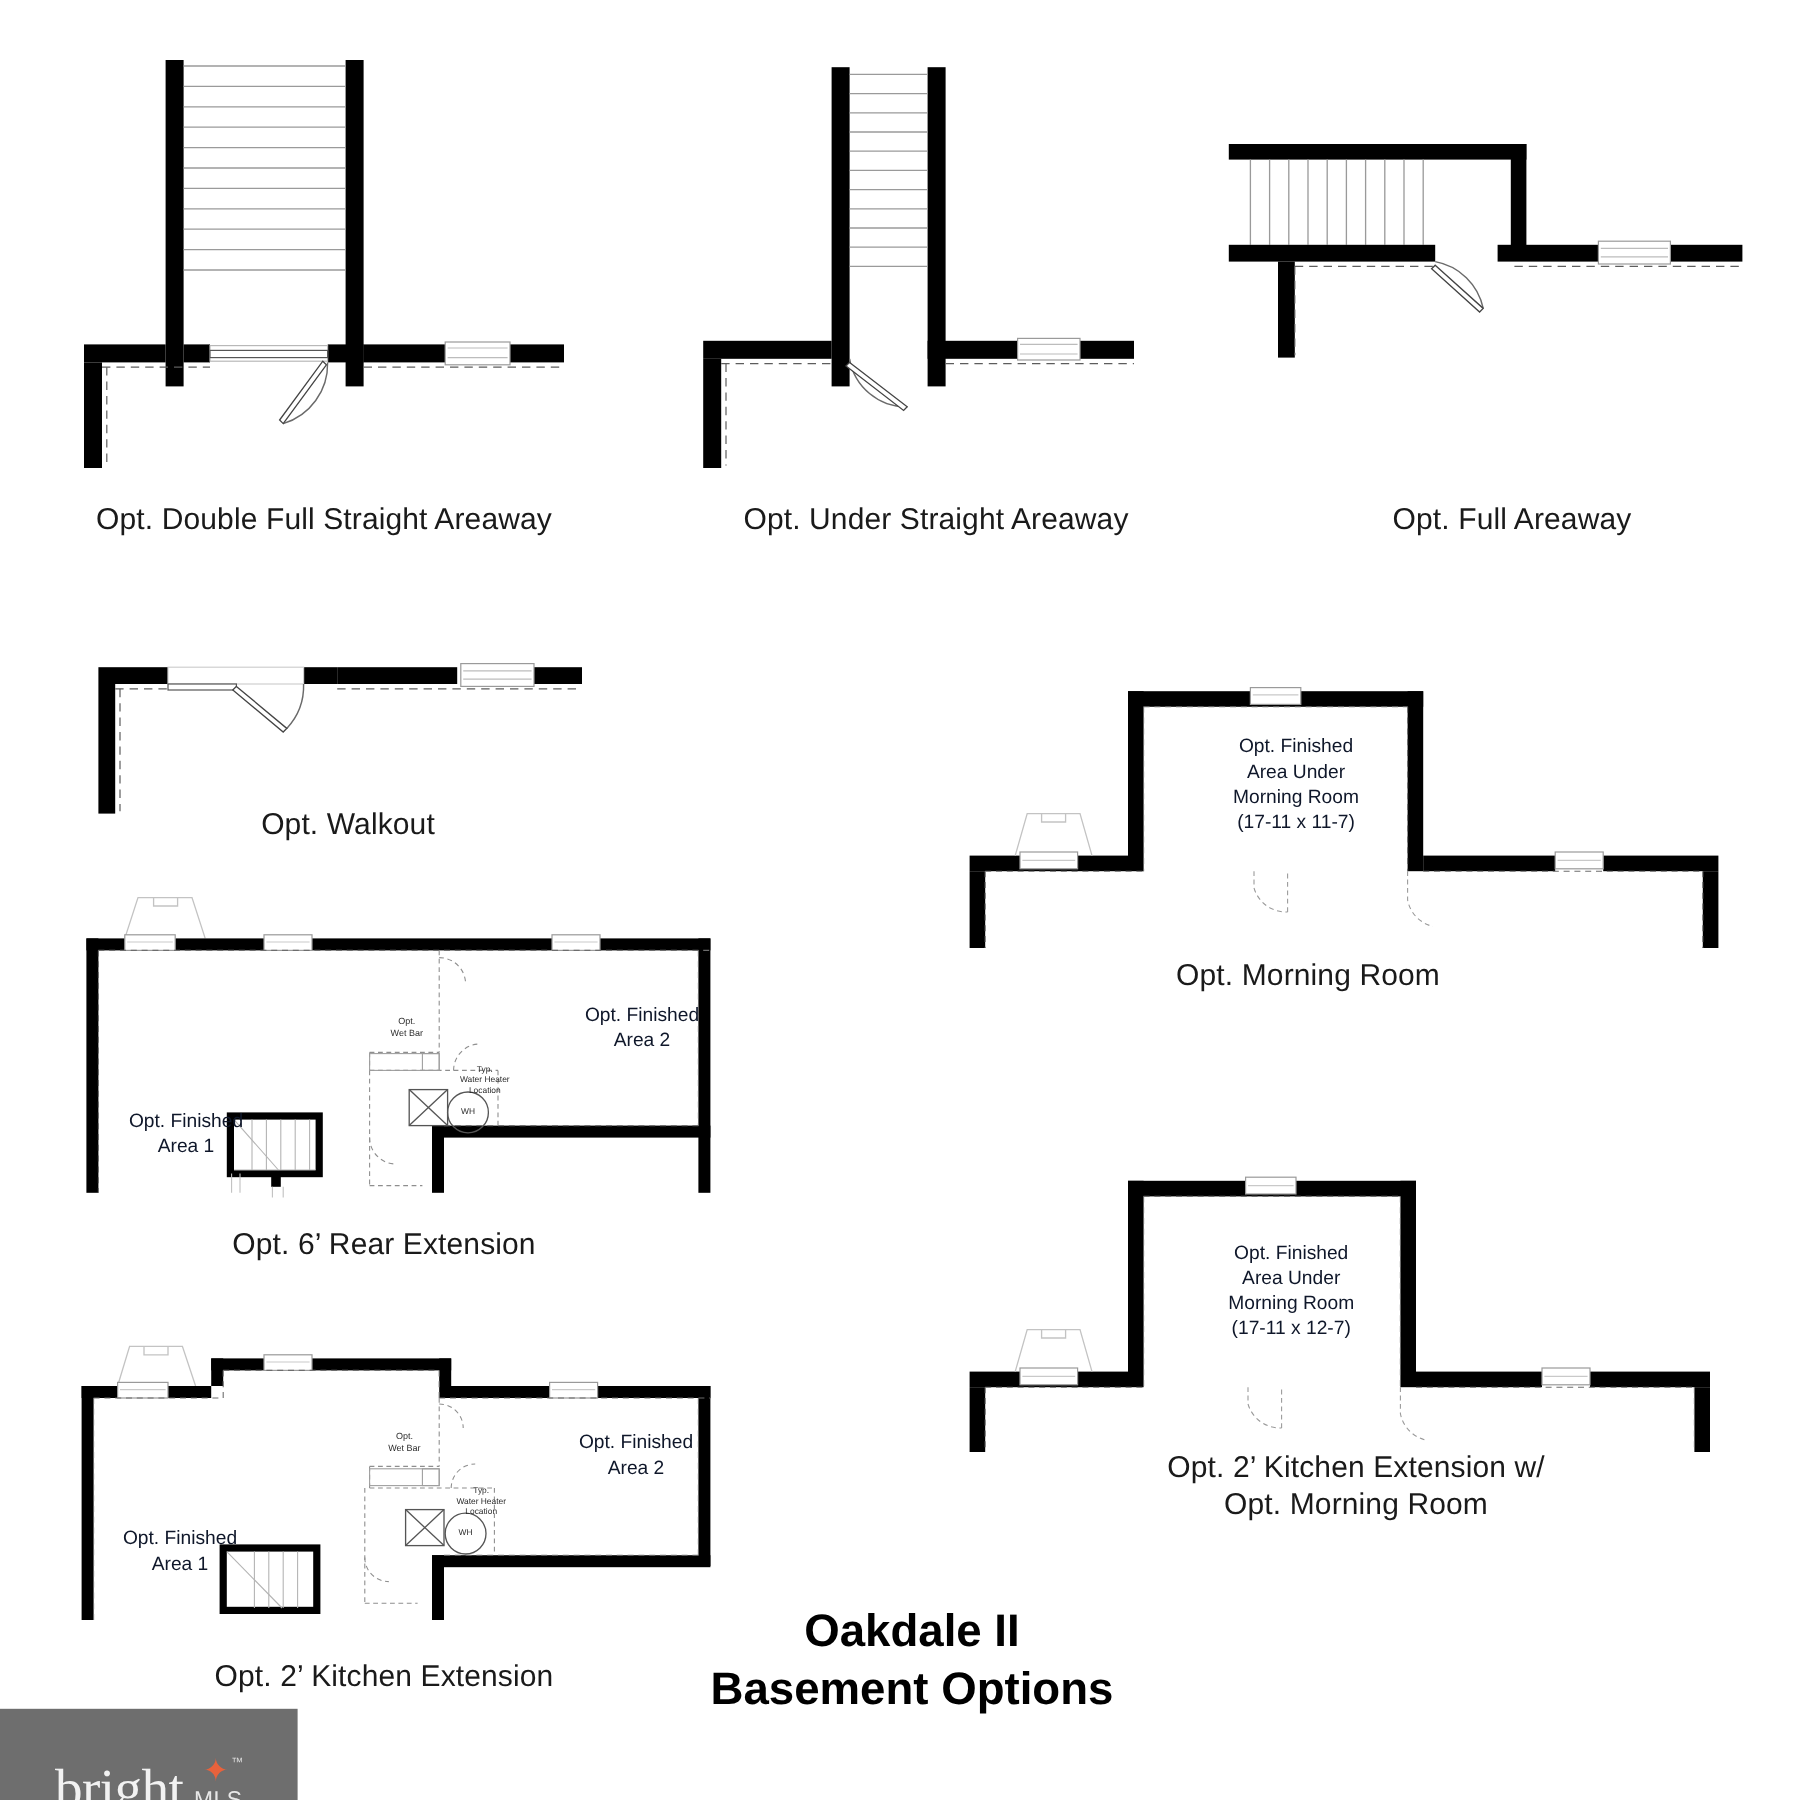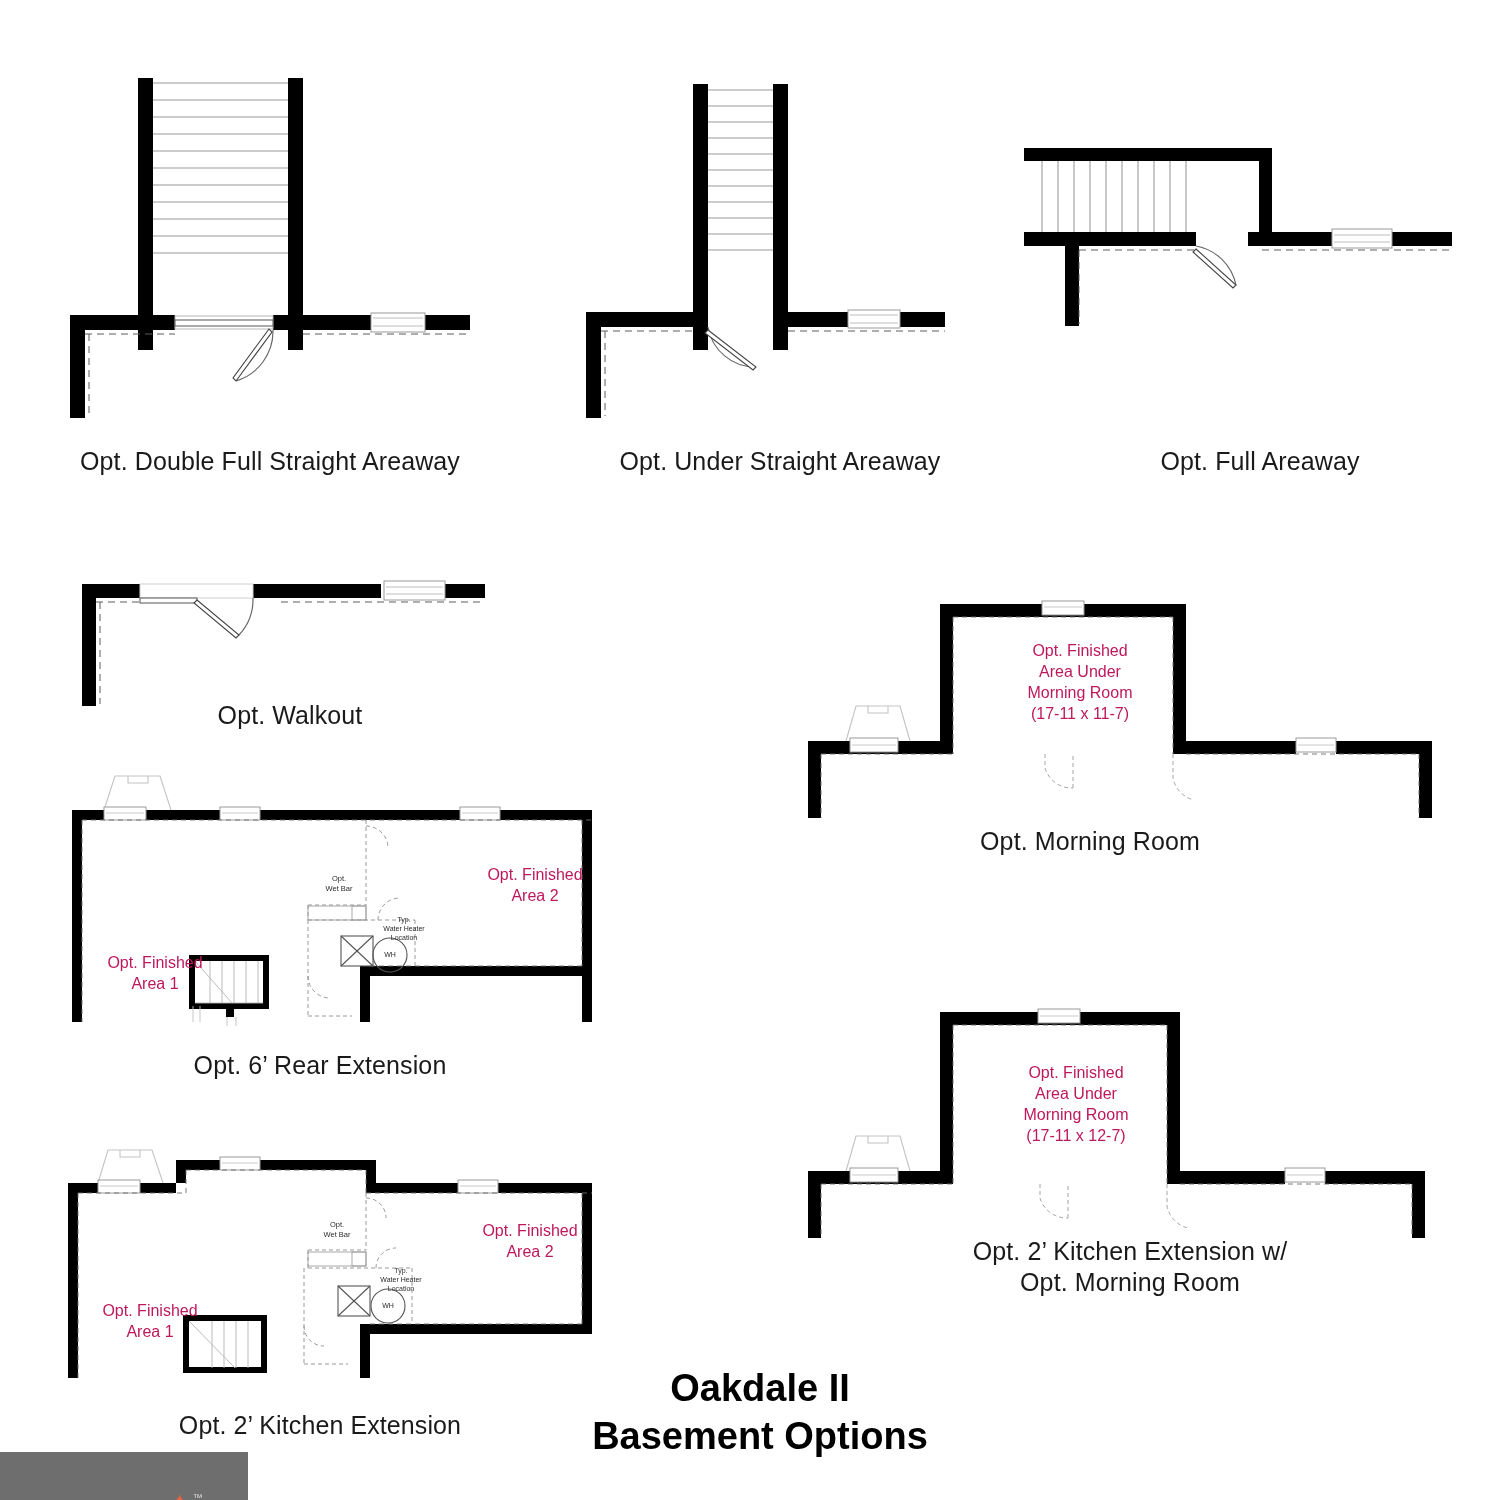--- a/index.html
+++ b/index.html
@@ -11,21 +11,20 @@
     width: 1500px;
     height: 1500px;
     position: relative;
     overflow: hidden;
     font-family: "Liberation Sans", sans-serif;
     color: #111111;
   }
   .stage {
     position: absolute;
     inset: 0;
-    margin-top: 28px;
   }
   .plan {
     position: absolute;
   }
   .caption {
     position: absolute;
     text-align: center;
     font-family: "Liberation Sans", sans-serif;
     color: #1a1a1a;
     white-space: pre-line;
@@ -39,21 +38,21 @@
     font-size: 38px;
     line-height: 1.26;
     color: #000000;
     white-space: pre-line;
   }
   .room-label {
     position: absolute;
     text-align: center;
     font-size: 16px;
     line-height: 1.32;
-    color: #be185d;
+    color: #0f172a;
     white-space: pre-line;
     pointer-events: none;
   }
   .tiny-label {
     position: absolute;
     text-align: center;
     font-size: 7.5px;
     line-height: 1.3;
     color: #2b2b2b;
     white-space: pre-line;

